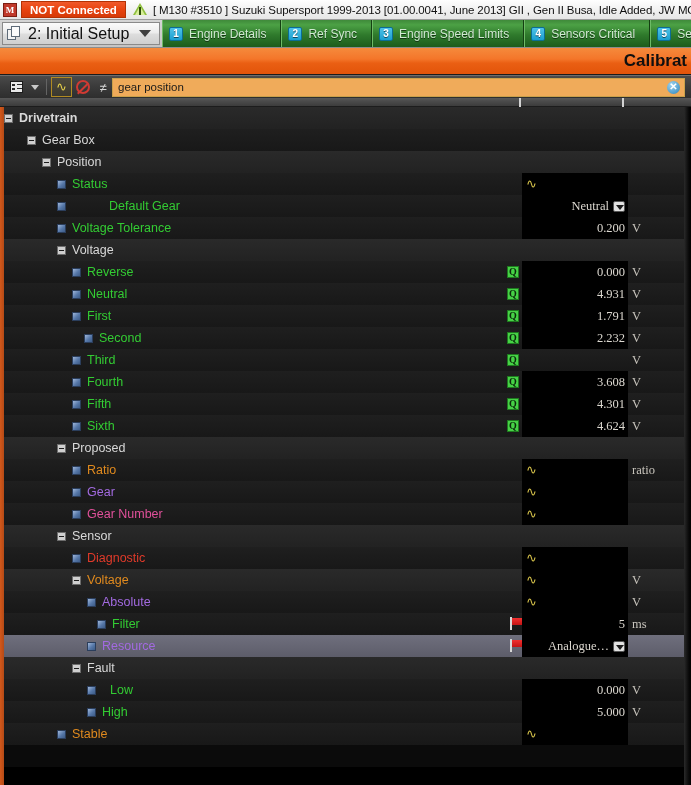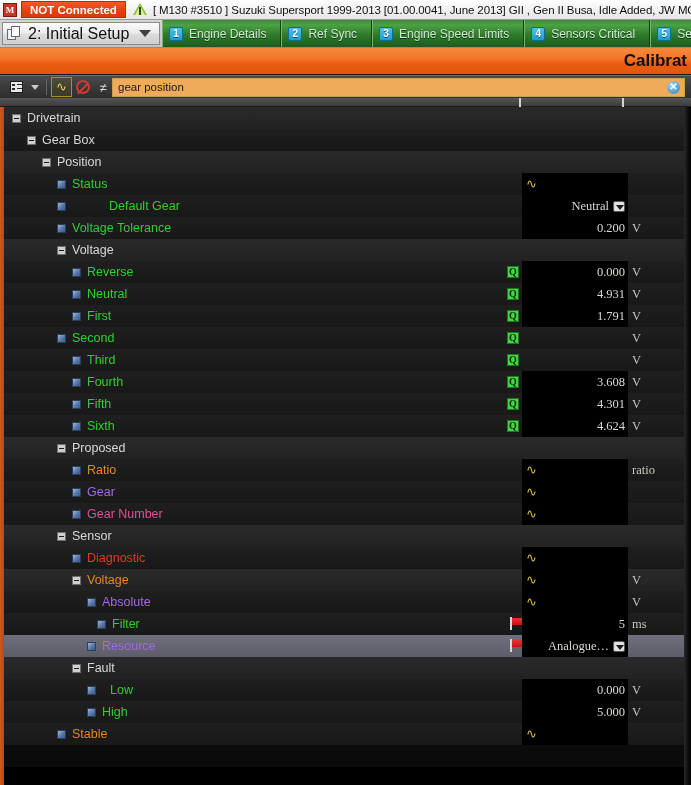--- a/index.html
+++ b/index.html
@@ -392,21 +392,21 @@
 
 <div id="grid-header">
   <div class="hsep" style="left:519px"></div>
   <div class="hsep" style="left:622px"></div>
 </div>
 
 <div id="tree">
   <div id="tree-left-rail"></div>
   <div id="tree-body">
       <div class="row shade-a">
-        <div class="label-cell" style="left: 8px;">
+        <div class="label-cell" style="left: 0; font-weight: bold;">
           <span class="expander"></span>
           <span class="lbl" style="color: rgb(216, 216, 216);">Drivetrain</span>
         </div>
         <div class="value-cell nobg"></div>
         <div class="unit-cell"></div>
       </div>
       <div class="row shade-b">
         <div class="label-cell" style="left: 23px;">
           <span class="expander"></span>
           <span class="lbl" style="color: rgb(216, 216, 216);">Gear Box</span>
@@ -488,25 +488,28 @@
           <span class="leafbox"></span>
           <span class="lbl" style="color: rgb(51, 204, 51);">First</span>
         </div>
         <div class="badge q">Q</div>
         <div class="value-cell">
           <span class="value-text">1.791</span>
         </div>
         <div class="unit-cell">V</div>
       </div>
       <div class="row shade-b">
-        <div class="label-cell" style="left: 53px;">
+        <div class="label-cell" style="left: 80px;">
           <span class="leafbox"></span>
           <span class="lbl" style="color: rgb(51, 204, 51);">Second</span>
         </div>
         <div class="badge q">Q</div>
+        <div class="value-cell">
+          <span class="value-text">2.232</span>
+        </div>
         <div class="unit-cell">V</div>
       </div>
       <div class="row shade-b">
         <div class="label-cell" style="left: 68px;">
           <span class="leafbox"></span>
           <span class="lbl" style="color: rgb(51, 204, 51);">Third</span>
         </div>
         <div class="badge q">Q</div>
         <div class="unit-cell">V</div>
       </div>

